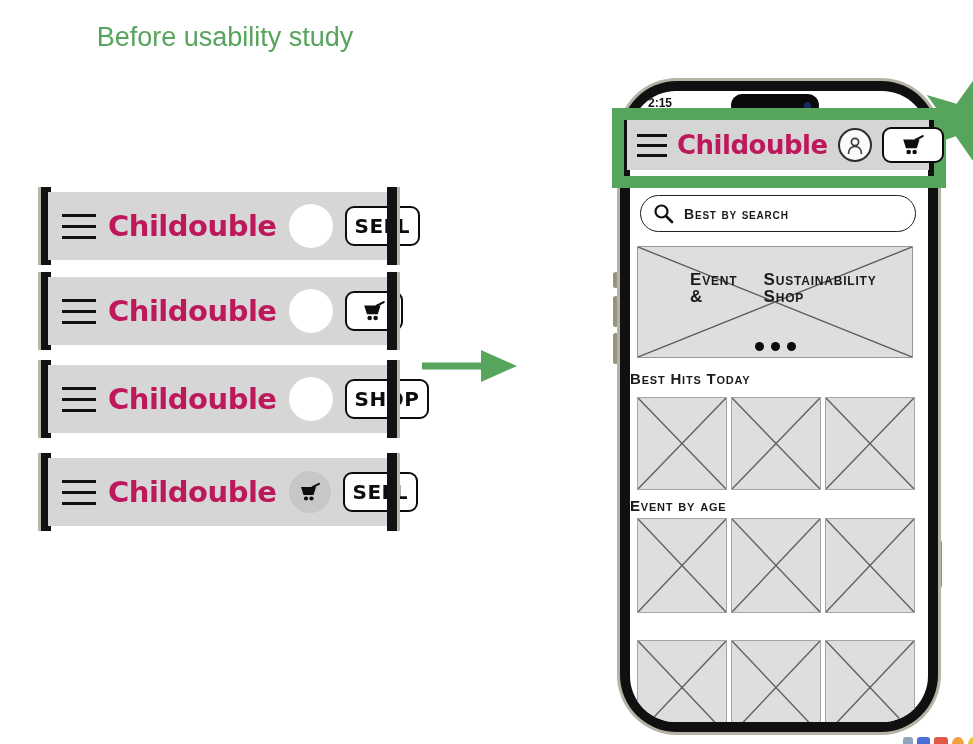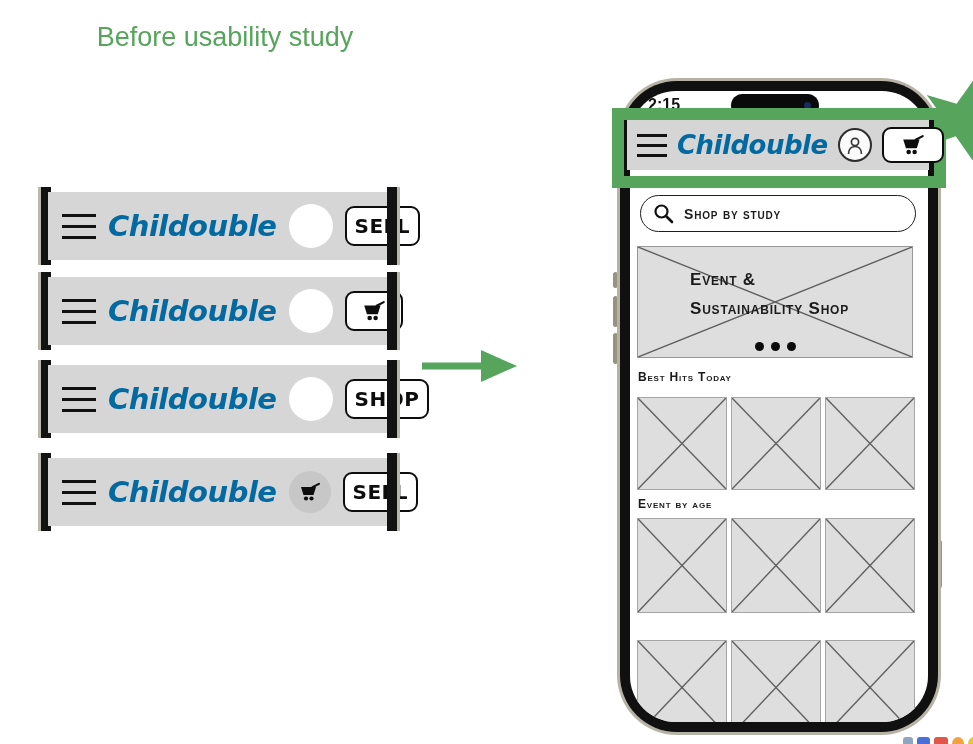--- a/index.html
+++ b/index.html
@@ -11,59 +11,59 @@
 
   
   .bar{position:absolute;left:38px;width:362px;height:68px;}
   .strip{position:absolute;top:-5px;bottom:-5px;width:10px;background:#121212;}
   .strip.l{left:0;border-left:3px solid #b9b6aa;}
   .strip.r{right:0;border-right:3px solid #b9b6aa;}
   .bar-inner{position:absolute;left:10px;right:10px;top:0;bottom:0;background:#d6d6d6;
              display:flex;align-items:center;padding:0 14px;box-sizing:border-box;gap:12px;}
   .hamburger{display:flex;flex-direction:column;gap:8px;width:34px;flex:0 0 auto;cursor:pointer;}
   .hamburger span{display:block;height:3px;background:#111;}
-  .logo{font-family:"DejaVu Sans",sans-serif;font-weight:700;font-size:29px;letter-spacing:-0.5px;color:#0369a1;white-space:nowrap;font-style:italic;}
+  .logo{font-family:"DejaVu Sans",sans-serif;font-weight:700;font-size:29px;letter-spacing:-0.5px;color:#be185d;white-space:nowrap;}
   .circle{width:44px;height:44px;border-radius:50%;background:#fff;margin-left:auto;flex:0 0 auto;}
   .circle.gray{width:42px;height:42px;background:#c7c7c7;display:flex;align-items:center;justify-content:center;}
   .pill-btn{height:40px;min-width:58px;background:#fff;border:2.5px solid #0d0d0d;border-radius:9px;
             display:flex;align-items:center;justify-content:center;cursor:pointer;
             font-family:"DejaVu Sans",sans-serif;font-weight:700;font-size:20px;letter-spacing:.5px;
             color:#0d0d0d;padding:0 8px;box-sizing:border-box;flex:0 0 auto;}
 
   
   .arrow{position:absolute;left:420px;top:348px;}
 
   
   .phone{position:absolute;left:617px;top:78px;width:324px;height:657px;background:#b6b3a6;
          border-radius:60px;padding:3px;box-sizing:border-box;}
   .bezel{width:100%;height:100%;background:#101010;border-radius:57px;padding:10px;box-sizing:border-box;}
   .screen{width:100%;height:100%;background:#fff;border-radius:46px;overflow:hidden;position:relative;}
   .nub{position:absolute;width:5px;background:#96937f;border-radius:3px;}
 
-  .status-time{position:absolute;left:18px;top:5px;font-size:16px;font-weight:700;color:#111;}
+  .status-time{position:absolute;left:18px;top:5px;font-size:12px;font-weight:700;color:#111;}
   .island{position:absolute;left:101px;top:3px;width:88px;height:23px;background:#0a0a0a;border-radius:13px;}
   .island .cam{position:absolute;right:8px;top:8px;width:7px;height:7px;border-radius:50%;background:#182a60;}
 
   
   .wf{font-variant:small-caps;font-weight:700;letter-spacing:.8px;color:#1a1a1a;}
 
   .search-bar{position:absolute;left:10px;top:104px;width:276px;height:37px;background:#fff;
               border:1.6px solid #1f1f1f;border-radius:20px;display:flex;align-items:center;
               padding:0 0 0 12px;box-sizing:border-box;gap:9px;cursor:text;}
   .search-bar .wf{font-size:14px;}
 
   .banner{position:absolute;left:7px;top:155px;width:276px;height:112px;background:#dedede;
           border:1px solid #979797;box-sizing:border-box;cursor:pointer;}
   .banner svg,.xbox svg{position:absolute;inset:0;width:100%;height:100%;}
-  .banner-text{position:absolute;left:52px;top:24px;display:flex;flex-direction:column;gap:12px;}
+  .banner-text{position:absolute;left:52px;top:24px;display:flex;flex-direction:row;gap:12px;}
   .banner-text .wf{font-size:17px;line-height:1;}
   .banner-dots{position:absolute;left:0;right:0;bottom:6px;display:flex;justify-content:center;gap:7px;}
   .banner-dots i{width:9px;height:9px;border-radius:50%;background:#0c0c0c;cursor:pointer;}
 
-  .sec-label{position:absolute;left:8px;font-size:12px;}
+  .sec-label{position:absolute;left:0;font-size:15px;}
   .row{position:absolute;left:7px;display:flex;gap:4px;}
   .xbox{position:relative;width:90px;background:#dedede;border:1px solid #a5a5a5;box-sizing:border-box;cursor:pointer;}
   .xline{stroke:#5f5f5f;stroke-width:1.4;vector-effect:non-scaling-stroke;}
 
   
   .hl-star{position:absolute;left:920px;top:74px;pointer-events:none;}
   .hl-box{position:absolute;left:612px;top:108px;width:334px;height:80px;box-sizing:border-box;
           border:12px solid #57a45c;pointer-events:none;}
   .app-header{position:absolute;left:627px;top:120px;width:302px;height:50px;background:#d5d5d5;
               display:flex;align-items:center;padding:0 10px;box-sizing:border-box;gap:10px;}
@@ -176,21 +176,21 @@
         <div class="status-time">2:15</div>
         <div class="island">
             <span class="cam"></span>
           </div>
 
         <div class="search-bar">
           <svg width="22" height="22" viewBox="0 0 22 22">
             <circle cx="8.5" cy="8.5" r="6" fill="none" stroke="#111" stroke-width="2.2"></circle>
             <line x1="13" y1="13" x2="19" y2="19" stroke="#111" stroke-width="2.6" stroke-linecap="round"></line>
           </svg>
-          <span class="wf">Shop by study</span>
+          <span class="wf">Best by search</span>
         </div>
 
         <div class="banner">
           <svg viewBox="0 0 100 100" preserveAspectRatio="none">
             <line class="xline" x1="0" y1="0" x2="100" y2="100"></line>
             <line class="xline" x1="0" y1="100" x2="100" y2="0"></line>
           </svg>
           <div class="banner-text">
             <span class="wf">Event &amp;</span>
             <span class="wf">Sustainability Shop</span>

